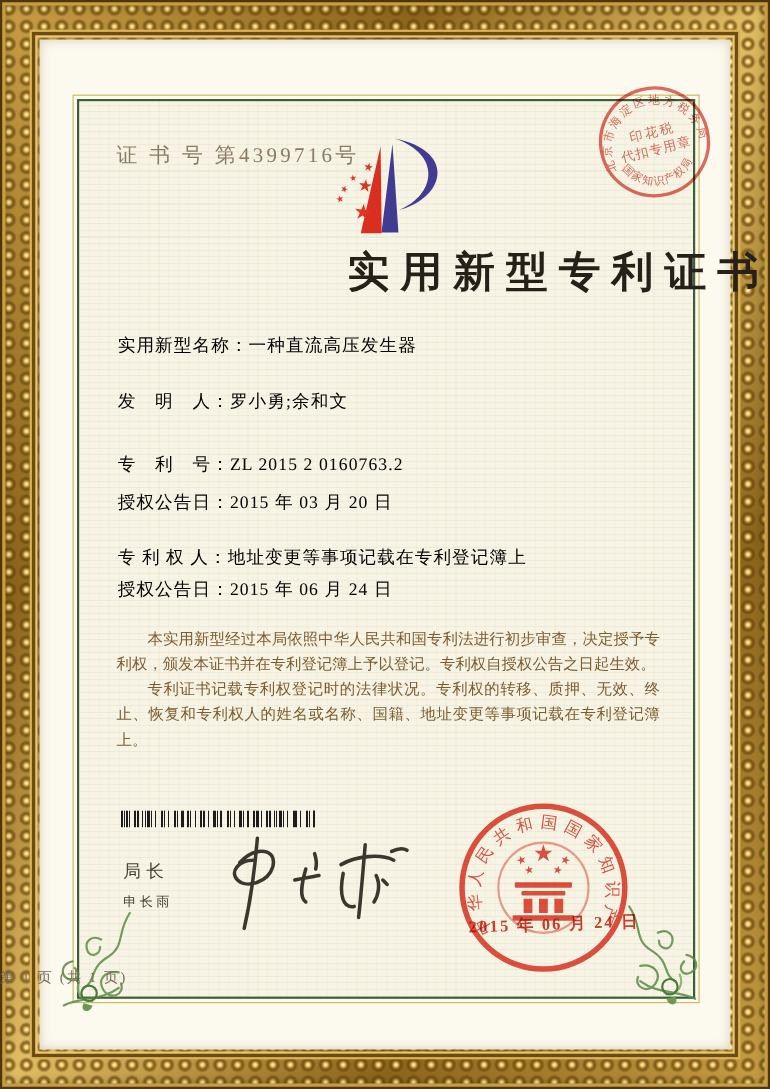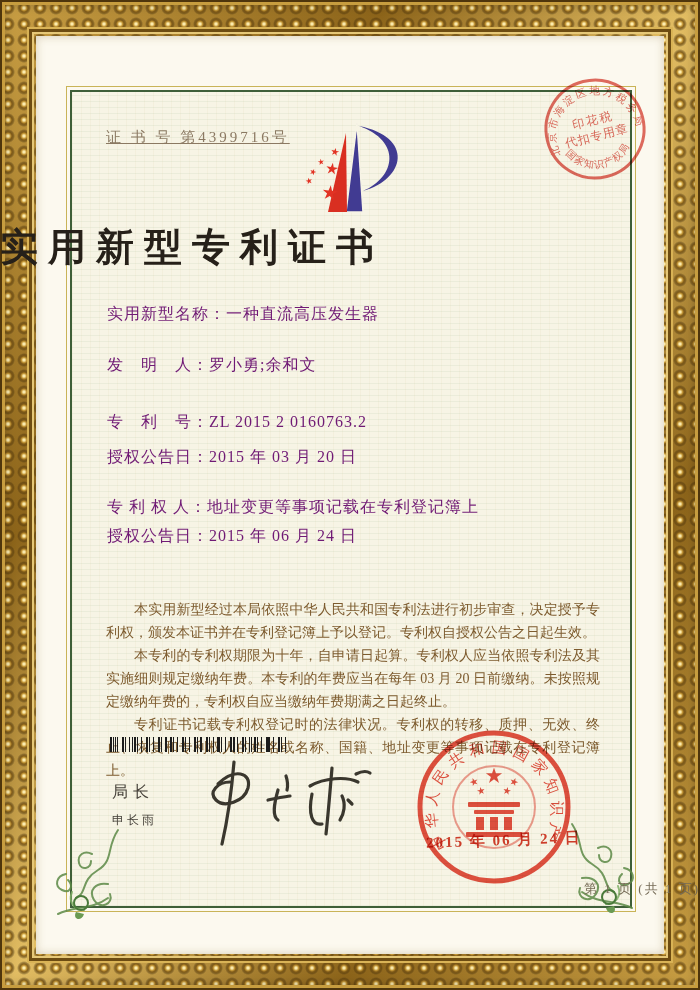--- a/index.html
+++ b/index.html
@@ -31,48 +31,48 @@
     background-color:#f7f4e5;
     background-image:
       repeating-linear-gradient(0deg, rgba(148,180,140,.12) 0 1px, transparent 1px 6px),
       repeating-linear-gradient(90deg, rgba(200,180,120,.08) 0 1px, transparent 1px 9px);
   }
   .pb-outer{position:absolute;left:66px;top:86px;right:64px;bottom:78px;border:1px solid #c9b457;}
   .pb-inner{position:absolute;left:70px;top:90px;right:68px;bottom:82px;border:2px solid #3e5e38;}
 
   
   .cert-number{
-    position:absolute;left:106px;top:128px;font-size:15px;color:#8b7962;letter-spacing:3px;text-decoration:underline;
+    position:absolute;left:106px;top:128px;font-size:19px;color:#8b7962;letter-spacing:3px;
   }
   .title{
-    position:absolute;left:0;right:0;top:222px;text-align:left;
+    position:absolute;left:0;right:0;top:222px;text-align:right;
     font-size:38px;font-weight:700;letter-spacing:10px;color:#262019;
   }
-  .field{position:absolute;left:107px;font-size:16px;color:#701a75;letter-spacing:1px;white-space:nowrap;}
+  .field{position:absolute;left:107px;font-size:16px;color:#000000;letter-spacing:1px;white-space:nowrap;}
   .f0{top:304px}.f1{top:355px}.f2{top:412px}.f3{top:447px}.f4{top:497px}.f5{top:526px}
 
   .body-text{
     position:absolute;left:106px;right:100px;top:570px;
-    font-size:14px;line-height:23px;color:#7d5b2e;text-align:justify;margin-top:28px;
+    font-size:14px;line-height:23px;color:#7d5b2e;text-align:justify;
   }
   .body-text p{margin:0;text-indent:2em;}
 
   .barcode{
     position:absolute;left:110px;top:737px;width:178px;height:15px;
     background:
       repeating-linear-gradient(90deg,#1c1c1c 0 2px,transparent 2px 3px,#1c1c1c 3px 4px,transparent 4px 7px,#1c1c1c 7px 8px,transparent 8px 12px),
       repeating-linear-gradient(90deg,transparent 0 5px,#1c1c1c 5px 6px,transparent 6px 17px);
   }
 
   .sign-title{position:absolute;left:112px;top:782px;font-size:16px;color:#46413a;letter-spacing:5px;text-align:right;}
   .sign-name{position:absolute;left:112px;top:812px;font-size:12px;color:#46413a;letter-spacing:3px;}
   .signature-svg{position:absolute;left:190px;top:756px;}
 
   .footer{
-    position:absolute;left:0;right:0;top:880px;text-align:right;
+    position:absolute;left:0;right:0;top:880px;text-align:left;
     font-size:13px;color:#756b56;letter-spacing:2px;
   }
 
   .seal-bottom{position:absolute;left:408px;top:726px;mix-blend-mode:multiply;opacity:.88;}
   .seal-date{
     position:absolute;left:426px;top:831px;font-size:15px;font-weight:600;color:#d4402e;
     letter-spacing:2px;transform:rotate(-2deg);mix-blend-mode:multiply;white-space:nowrap;
   }
   .seal-top{position:absolute;left:540px;top:72px;transform:rotate(-14deg);mix-blend-mode:multiply;opacity:.8;}
 
@@ -136,21 +136,20 @@
 
 <div class="field f0"><span>实用新型名称：</span><span>一种直流高压发生器</span></div>
 <div class="field f1"><span>发　明　人：</span><span>罗小勇;余和文</span></div>
 <div class="field f2"><span>专　利　号：</span><span>ZL 2015 2 0160763.2</span></div>
 <div class="field f3"><span>授权公告日：</span><span>2015 年 03 月 20 日</span></div>
 <div class="field f4"><span>专 利 权 人：</span><span>地址变更等事项记载在专利登记簿上</span></div>
 <div class="field f5"><span>授权公告日：</span><span>2015 年 06 月 24 日</span></div>
 
 <div class="body-text">
   <p>本实用新型经过本局依照中华人民共和国专利法进行初步审查，决定授予专利权，颁发本证书并在专利登记簿上予以登记。专利权自授权公告之日起生效。</p>
-  <p>本专利的专利权期限为十年，自申请日起算。专利权人应当依照专利法及其实施细则规定缴纳年费。本专利的年费应当在每年 03 月 20 日前缴纳。未按照规定缴纳年费的，专利权自应当缴纳年费期满之日起终止。</p>
   <p>专利证书记载专利权登记时的法律状况。专利权的转移、质押、无效、终止、恢复和专利权人的姓名或名称、国籍、地址变更等事项记载在专利登记簿上。</p>
 </div>
 
 <div class="barcode"></div>
 
 <div class="sign-title">局长</div>
 <div class="sign-name">申长雨</div>
 
 <svg class="signature-svg" width="185" height="95" viewBox="0 0 185 95">
   <g fill="none" stroke="#26231b" stroke-width="3.2" stroke-linecap="round" opacity=".9">

